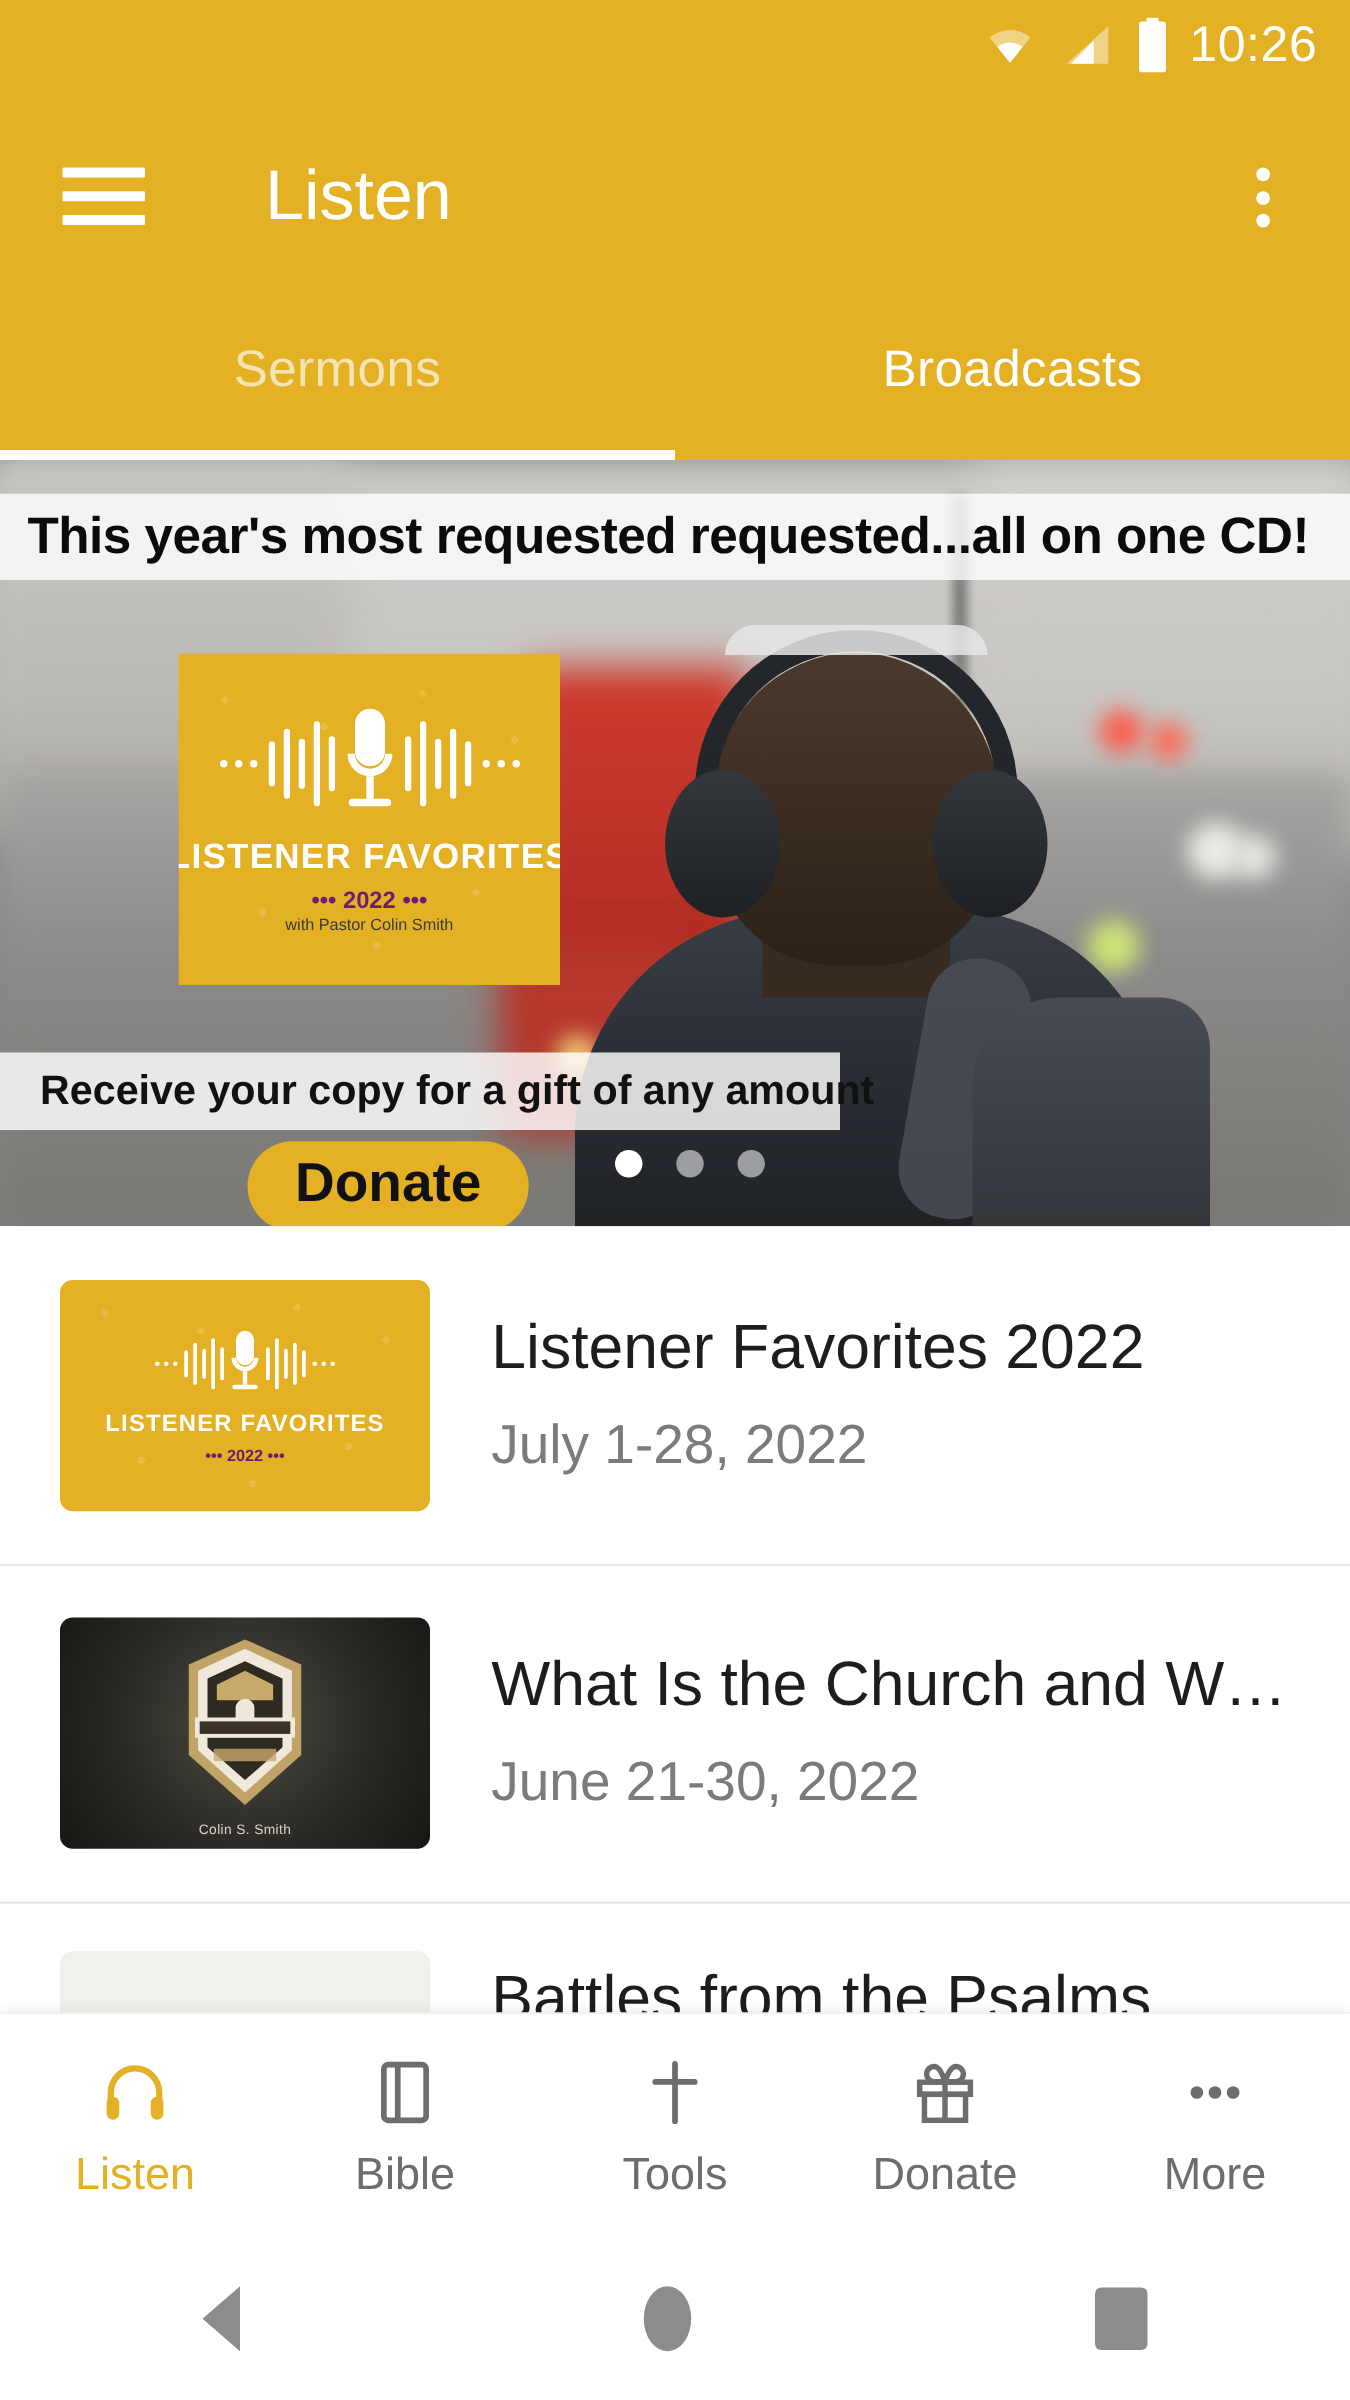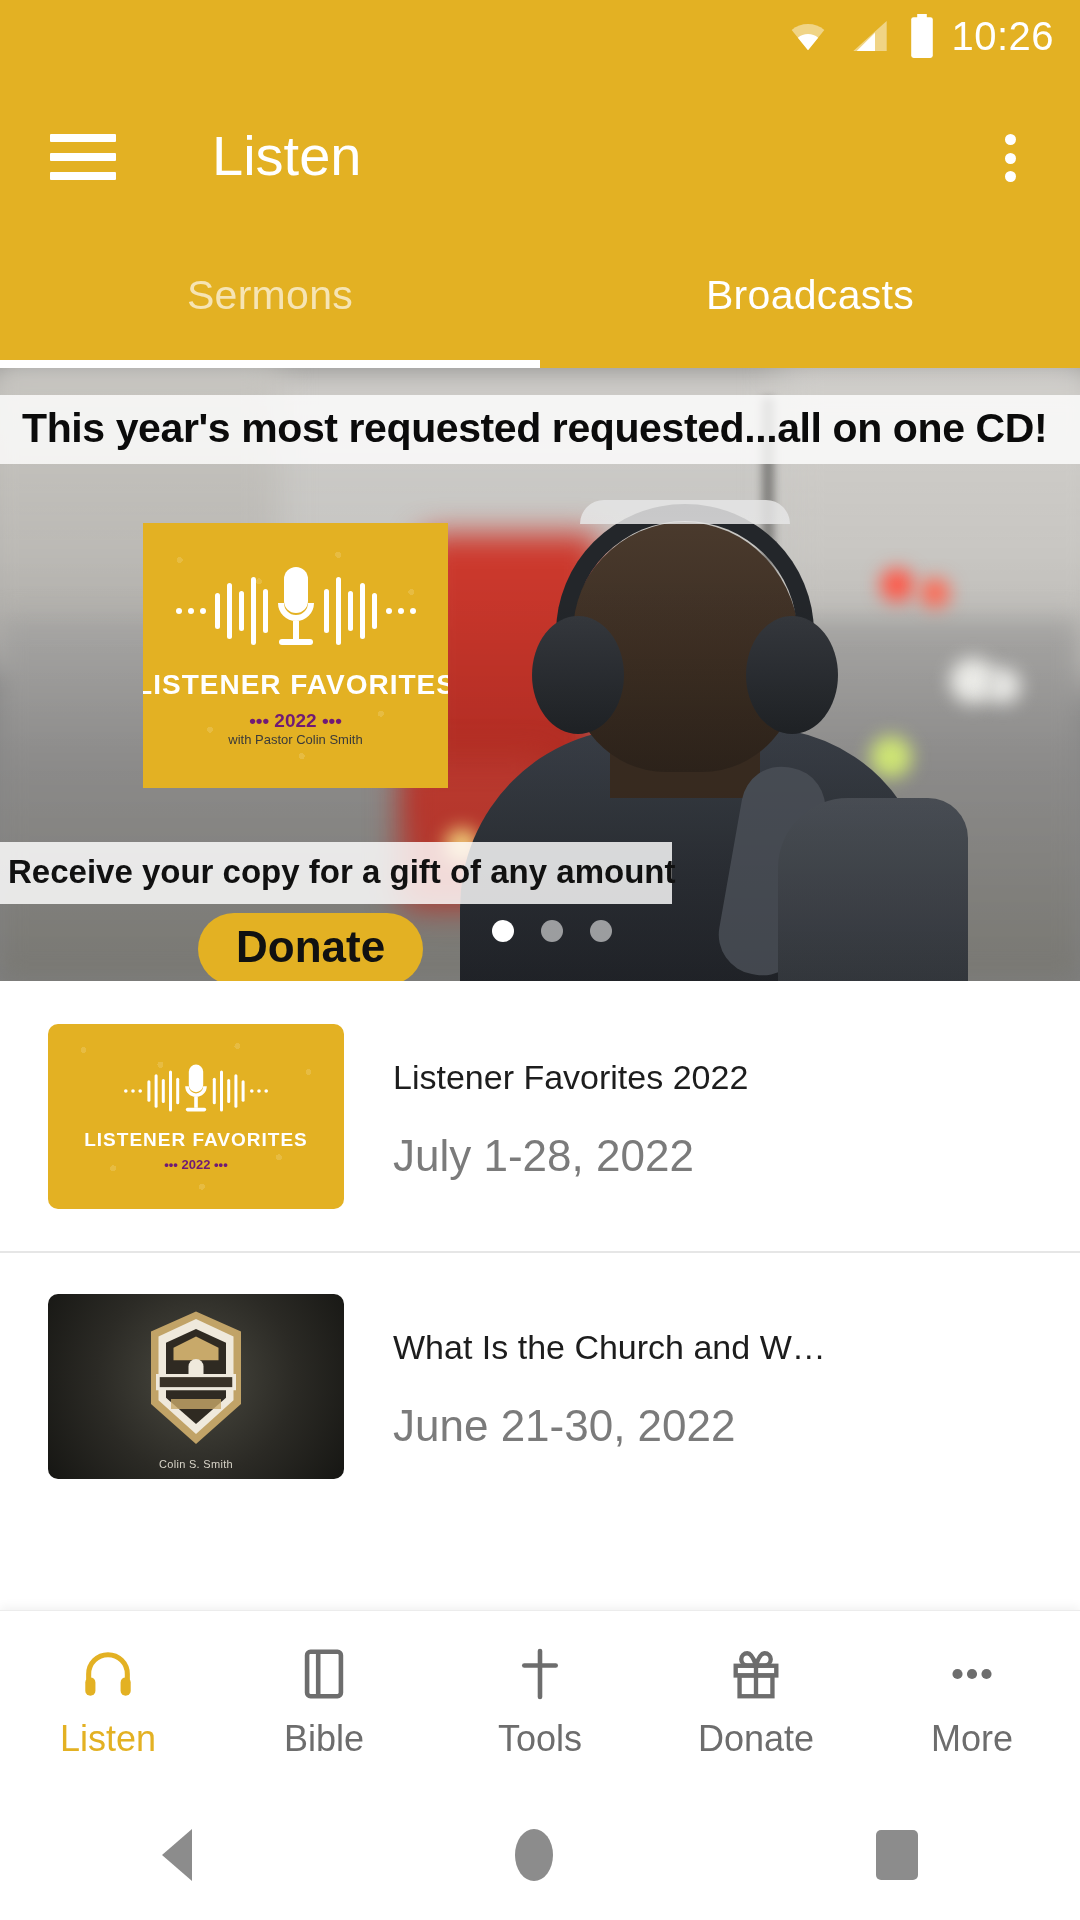--- a/index.html
+++ b/index.html
@@ -154,21 +154,21 @@
   }
   
   .hero-art{
     position:absolute; left:143px; top:155px; width:305px; height:265px;
     background:#E3B123; overflow:hidden;
   }
   
   .hero-sub{
     position:absolute; left:0; top:474px; width:672px;
     background:rgba(255,255,255,.82);
-    padding:11px 22px 13px 8px;
+    padding:11px 22px 13px 32px;
     font-size:33px; font-weight:bold; color:#111; white-space:nowrap;
   }
   .donate-btn{
     position:absolute; left:198px; top:545px;
     background:#E3B123; color:#111;
     font-size:44px; font-weight:bold;
     padding:9px 38px 13px; border-radius:40px;
     border:none; cursor:pointer; font-family:inherit;
   }
   .dots{
@@ -187,21 +187,21 @@
     content:""; position:absolute; left:0; top:0; width:1080px; height:2px; background:#e6e6e6;
   }
   .thumb{
     width:296px; height:185px; flex:0 0 296px; border-radius:10px; overflow:hidden;
     position:relative;
   }
   .thumb.gold{ background:#E3B123; }
   .thumb.dark{ background:radial-gradient(circle at 50% 45%,#4b4a41 0%,#2b2a25 55%,#161613 100%); }
   .row-text{ margin-left:49px; min-width:0; }
   .row-title{
-    font-size:34px; color:#1d1d1d; line-height:60px; white-space:nowrap;
+    font-size:50px; color:#1d1d1d; line-height:60px; white-space:nowrap;
     overflow:hidden; text-overflow:ellipsis; max-width:700px;
   }
   .row-date{ font-size:44px; color:#7b7b7b; line-height:58px; margin-top:20px; }
 
   
   .art-pattern{
     position:absolute; inset:0; opacity:.14;
     background-image:
       radial-gradient(circle at 12% 14%, #fff 0 3px, transparent 3px),
       radial-gradient(circle at 38% 22%, #fff 0 3px, transparent 3px),
@@ -459,20 +459,26 @@
           <rect x="40" y="76" width="40" height="8" fill="#c8a96a" opacity=".8"></rect>
         </svg>
         <div class="crest-name">Colin S. Smith</div>
       </div>
       <div class="row-text">
         <div class="row-title">What Is the Church and W…</div>
         <div class="row-date">June 21-30, 2022</div>
       </div>
     </div>
 
+    <div class="row-partial">
+      <div class="partial-thumb">
+        <div class="partial-thumb-label">Battles from the</div>
+      </div>
+      <div class="partial-title">Battles from the Psalms</div>
+    </div>
 
   </div>
 
   <div class="bottomnav">
 
     <div class="navitem active">
       <div class="navicon">
         <svg width="58" height="58" viewBox="0 0 24 24" fill="none" stroke="#E3B123" stroke-width="2.1" stroke-linecap="round">
           <path d="M4 14v-2a8 8 0 0 1 16 0v2"></path>
           <rect x="2.6" y="13.4" width="4.2" height="7.6" rx="2.1" fill="#E3B123" stroke="none"></rect>

